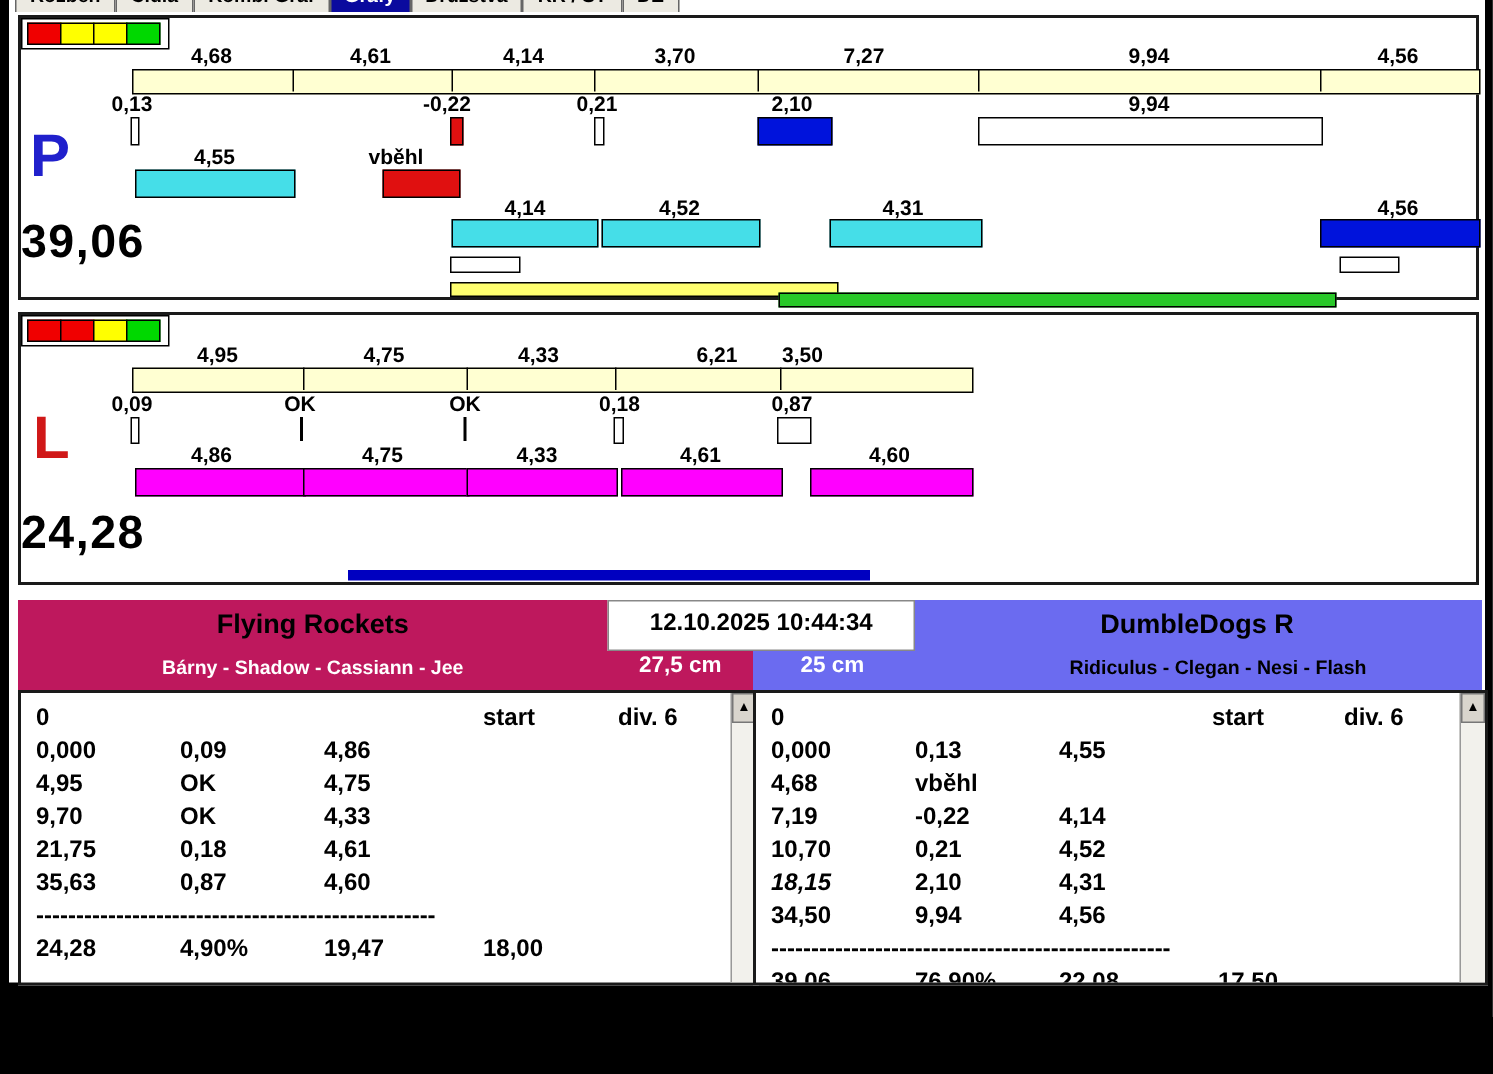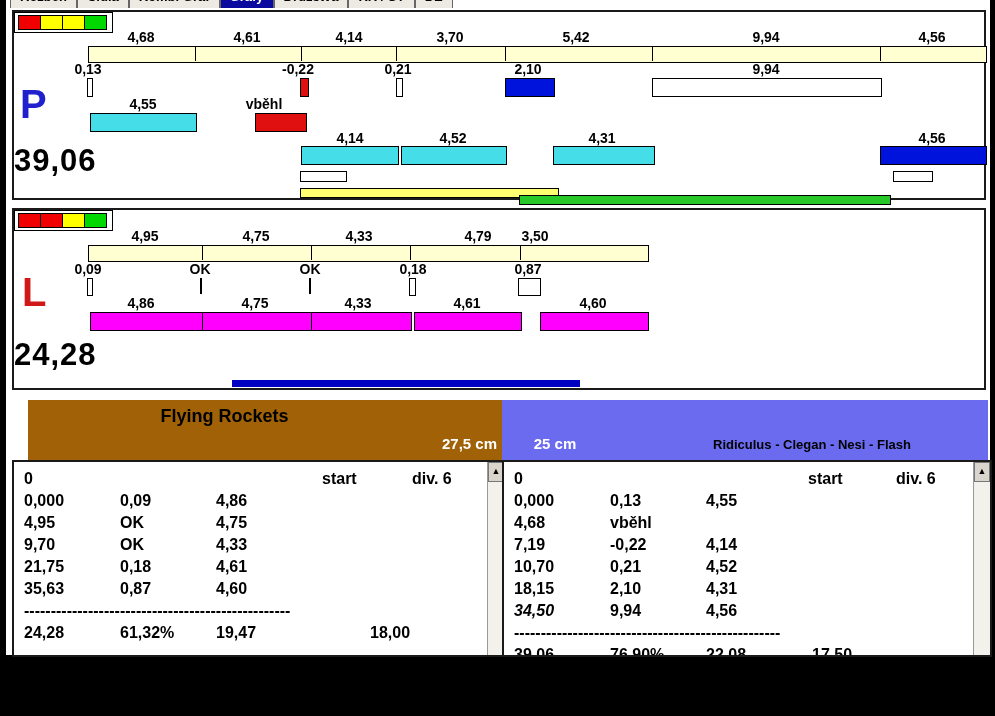--- a/index.html
+++ b/index.html
@@ -60,21 +60,21 @@
       <div class="light" style="left:3px;top:2px;background:#F00000;"></div>
       <div class="light" style="left:25px;top:2px;background:#FFFF00;"></div>
       <div class="light" style="left:47px;top:2px;background:#FFFF00;"></div>
       <div class="light" style="left:69px;top:2px;background:#00D800;"></div>
     </div>
 
     <span class="lbl" style="left:103px;top:20px;">4,68</span>
     <span class="lbl" style="left:209px;top:20px;">4,61</span>
     <span class="lbl" style="left:311px;top:20px;">4,14</span>
     <span class="lbl" style="left:412px;top:20px;">3,70</span>
-    <span class="lbl" style="left:538px;top:20px;">5,42</span>
+    <span class="lbl" style="left:538px;top:20px;">7,27</span>
     <span class="lbl" style="left:728px;top:20px;">9,94</span>
     <span class="lbl" style="left:894px;top:20px;">4,56</span>
 
     <div class="bar" style="left:76px;top:36px;width:897px;height:15px;background:#FFFFD2;"></div>
     <div class="segdiv" style="left:183px;top:36px;height:15px;"></div>
     <div class="segdiv" style="left:289px;top:36px;height:15px;"></div>
     <div class="segdiv" style="left:384px;top:36px;height:15px;"></div>
     <div class="segdiv" style="left:493px;top:36px;height:15px;"></div>
     <div class="segdiv" style="left:640px;top:36px;height:15px;"></div>
     <div class="segdiv" style="left:868px;top:36px;height:15px;"></div>
@@ -121,21 +121,21 @@
     <div class="lights" style="left:2px;top:2px;width:97px;height:19px;">
       <div class="light" style="left:3px;top:2px;background:#F00000;"></div>
       <div class="light" style="left:25px;top:2px;background:#F00000;"></div>
       <div class="light" style="left:47px;top:2px;background:#FFFF00;"></div>
       <div class="light" style="left:69px;top:2px;background:#00D800;"></div>
     </div>
 
     <span class="lbl" style="left:107px;top:21px;">4,95</span>
     <span class="lbl" style="left:218px;top:21px;">4,75</span>
     <span class="lbl" style="left:321px;top:21px;">4,33</span>
-    <span class="lbl" style="left:440px;top:21px;">4,79</span>
+    <span class="lbl" style="left:440px;top:21px;">6,21</span>
     <span class="lbl" style="left:497px;top:21px;">3,50</span>
 
     <div class="bar" style="left:76px;top:37px;width:559px;height:15px;background:#FFFFD2;"></div>
     <div class="segdiv" style="left:190px;top:37px;height:15px;"></div>
     <div class="segdiv" style="left:299px;top:37px;height:15px;"></div>
     <div class="segdiv" style="left:398px;top:37px;height:15px;"></div>
     <div class="segdiv" style="left:508px;top:37px;height:15px;"></div>
 
     <span class="lbl" style="left:50px;top:54px;">0,09</span>
     <span class="lbl" style="left:162px;top:54px;">OK</span>
@@ -161,27 +161,32 @@
     <div class="bar" style="left:190px;top:104px;width:109px;height:17px;background:#FF00FF;"></div>
     <div class="bar" style="left:299px;top:104px;width:99px;height:17px;background:#FF00FF;"></div>
     <div class="bar" style="left:402px;top:104px;width:106px;height:17px;background:#FF00FF;"></div>
     <div class="bar" style="left:528px;top:104px;width:107px;height:17px;background:#FF00FF;"></div>
 
     <div class="total" style="left:2px;top:131px;">24,28</div>
 
     <div class="abs" style="left:220px;top:172px;width:348px;height:7px;background:#0000C0;"></div>
   </div>
 
-  <div class="theader" style="left:28px;top:400px;width:490px;background:#a16207;">
+  <div class="theader" style="left:12px;top:400px;width:490px;background:#be185d;">
     <div class="ttxt" style="left:0;top:6px;width:393px;font-size:18px;color:#000;">Flying Rockets</div>
+    <div class="ttxt" style="left:0;top:37px;width:393px;font-size:13px;color:#fff;">Bárny - Shadow - Cassiann - Jee</div>
     <div class="ttxt" style="left:393px;top:35px;width:97px;font-size:15px;color:#fff;">27,5 cm</div>
   </div>
   <div class="theader" style="left:502px;top:400px;width:486px;background:#6B6BF0;">
     <div class="ttxt" style="left:0;top:35px;width:106px;font-size:15px;color:#fff;">25 cm</div>
+    <div class="ttxt" style="left:106px;top:6px;width:380px;font-size:18px;color:#000;">DumbleDogs R</div>
     <div class="ttxt" style="left:120px;top:37px;width:380px;font-size:13px;color:#000000;">Ridiculus - Clegan - Nesi - Flash</div>
+  </div>
+  <div class="datebox" style="left:405px;top:400px;width:203px;height:32px;">
+    <span>12.10.2025 10:44:34</span>
   </div>
 
   <div class="table" style="left:12px;top:460px;width:490px;height:193px;">
     <div class="trow" style="top:7px;">
       <span class="cell" style="left:10px;">0</span>
       <span class="cell" style="left:308px;">start</span>
       <span class="cell" style="left:398px;">div. 6</span>
     </div>
     <div class="abs" style="inset:0;">
         <div class="trow" style="top: 29px;">
@@ -207,23 +212,23 @@
         <div class="trow" style="top: 117px;">
           <span class="cell" style="left: 10px;">35,63</span>
           <span class="cell" style="left: 106px;">0,87</span>
           <span class="cell" style="left: 202px;">4,60</span>
         </div>
         <div class="trow" style="top: 139px;">
           <span class="cell" style="left: 10px;">--------------------------------------------------</span>
         </div>
         <div class="trow" style="top: 161px;">
           <span class="cell" style="left: 10px;">24,28</span>
-          <span class="cell" style="left: 106px;">61,32%</span>
+          <span class="cell" style="left: 106px;">4,90%</span>
           <span class="cell" style="left: 202px;">19,47</span>
-          <span class="cell" style="left: 308px; margin-left: 48px;">18,00</span>
+          <span class="cell" style="left: 308px;">18,00</span>
         </div>
       </div>
     <div class="vscroll" style="right:0;">
       <div class="scrollbtn"><span>▲</span></div>
     </div>
   </div>
 
   <div class="table" style="left:502px;top:460px;width:486px;height:193px;">
     <div class="trow" style="top:7px;">
       <span class="cell" style="left:10px;">0</span>
@@ -244,26 +249,26 @@
           <span class="cell" style="left: 10px;">7,19</span>
           <span class="cell" style="left: 106px;">-0,22</span>
           <span class="cell" style="left: 202px;">4,14</span>
         </div>
         <div class="trow" style="top: 95px;">
           <span class="cell" style="left: 10px;">10,70</span>
           <span class="cell" style="left: 106px;">0,21</span>
           <span class="cell" style="left: 202px;">4,52</span>
         </div>
         <div class="trow" style="top: 117px;">
-          <span class="cell" style="left: 10px;">18,15</span>
+          <span class="cell" style="left: 10px; font-style: italic;">18,15</span>
           <span class="cell" style="left: 106px;">2,10</span>
           <span class="cell" style="left: 202px;">4,31</span>
         </div>
         <div class="trow" style="top: 139px;">
-          <span class="cell" style="left: 10px; font-style: italic;">34,50</span>
+          <span class="cell" style="left: 10px;">34,50</span>
           <span class="cell" style="left: 106px;">9,94</span>
           <span class="cell" style="left: 202px;">4,56</span>
         </div>
         <div class="trow" style="top: 161px;">
           <span class="cell" style="left: 10px;">--------------------------------------------------</span>
         </div>
         <div class="trow" style="top: 183px;">
           <span class="cell" style="left: 10px;">39,06</span>
           <span class="cell" style="left: 106px;">76,90%</span>
           <span class="cell" style="left: 202px;">22,08</span>

